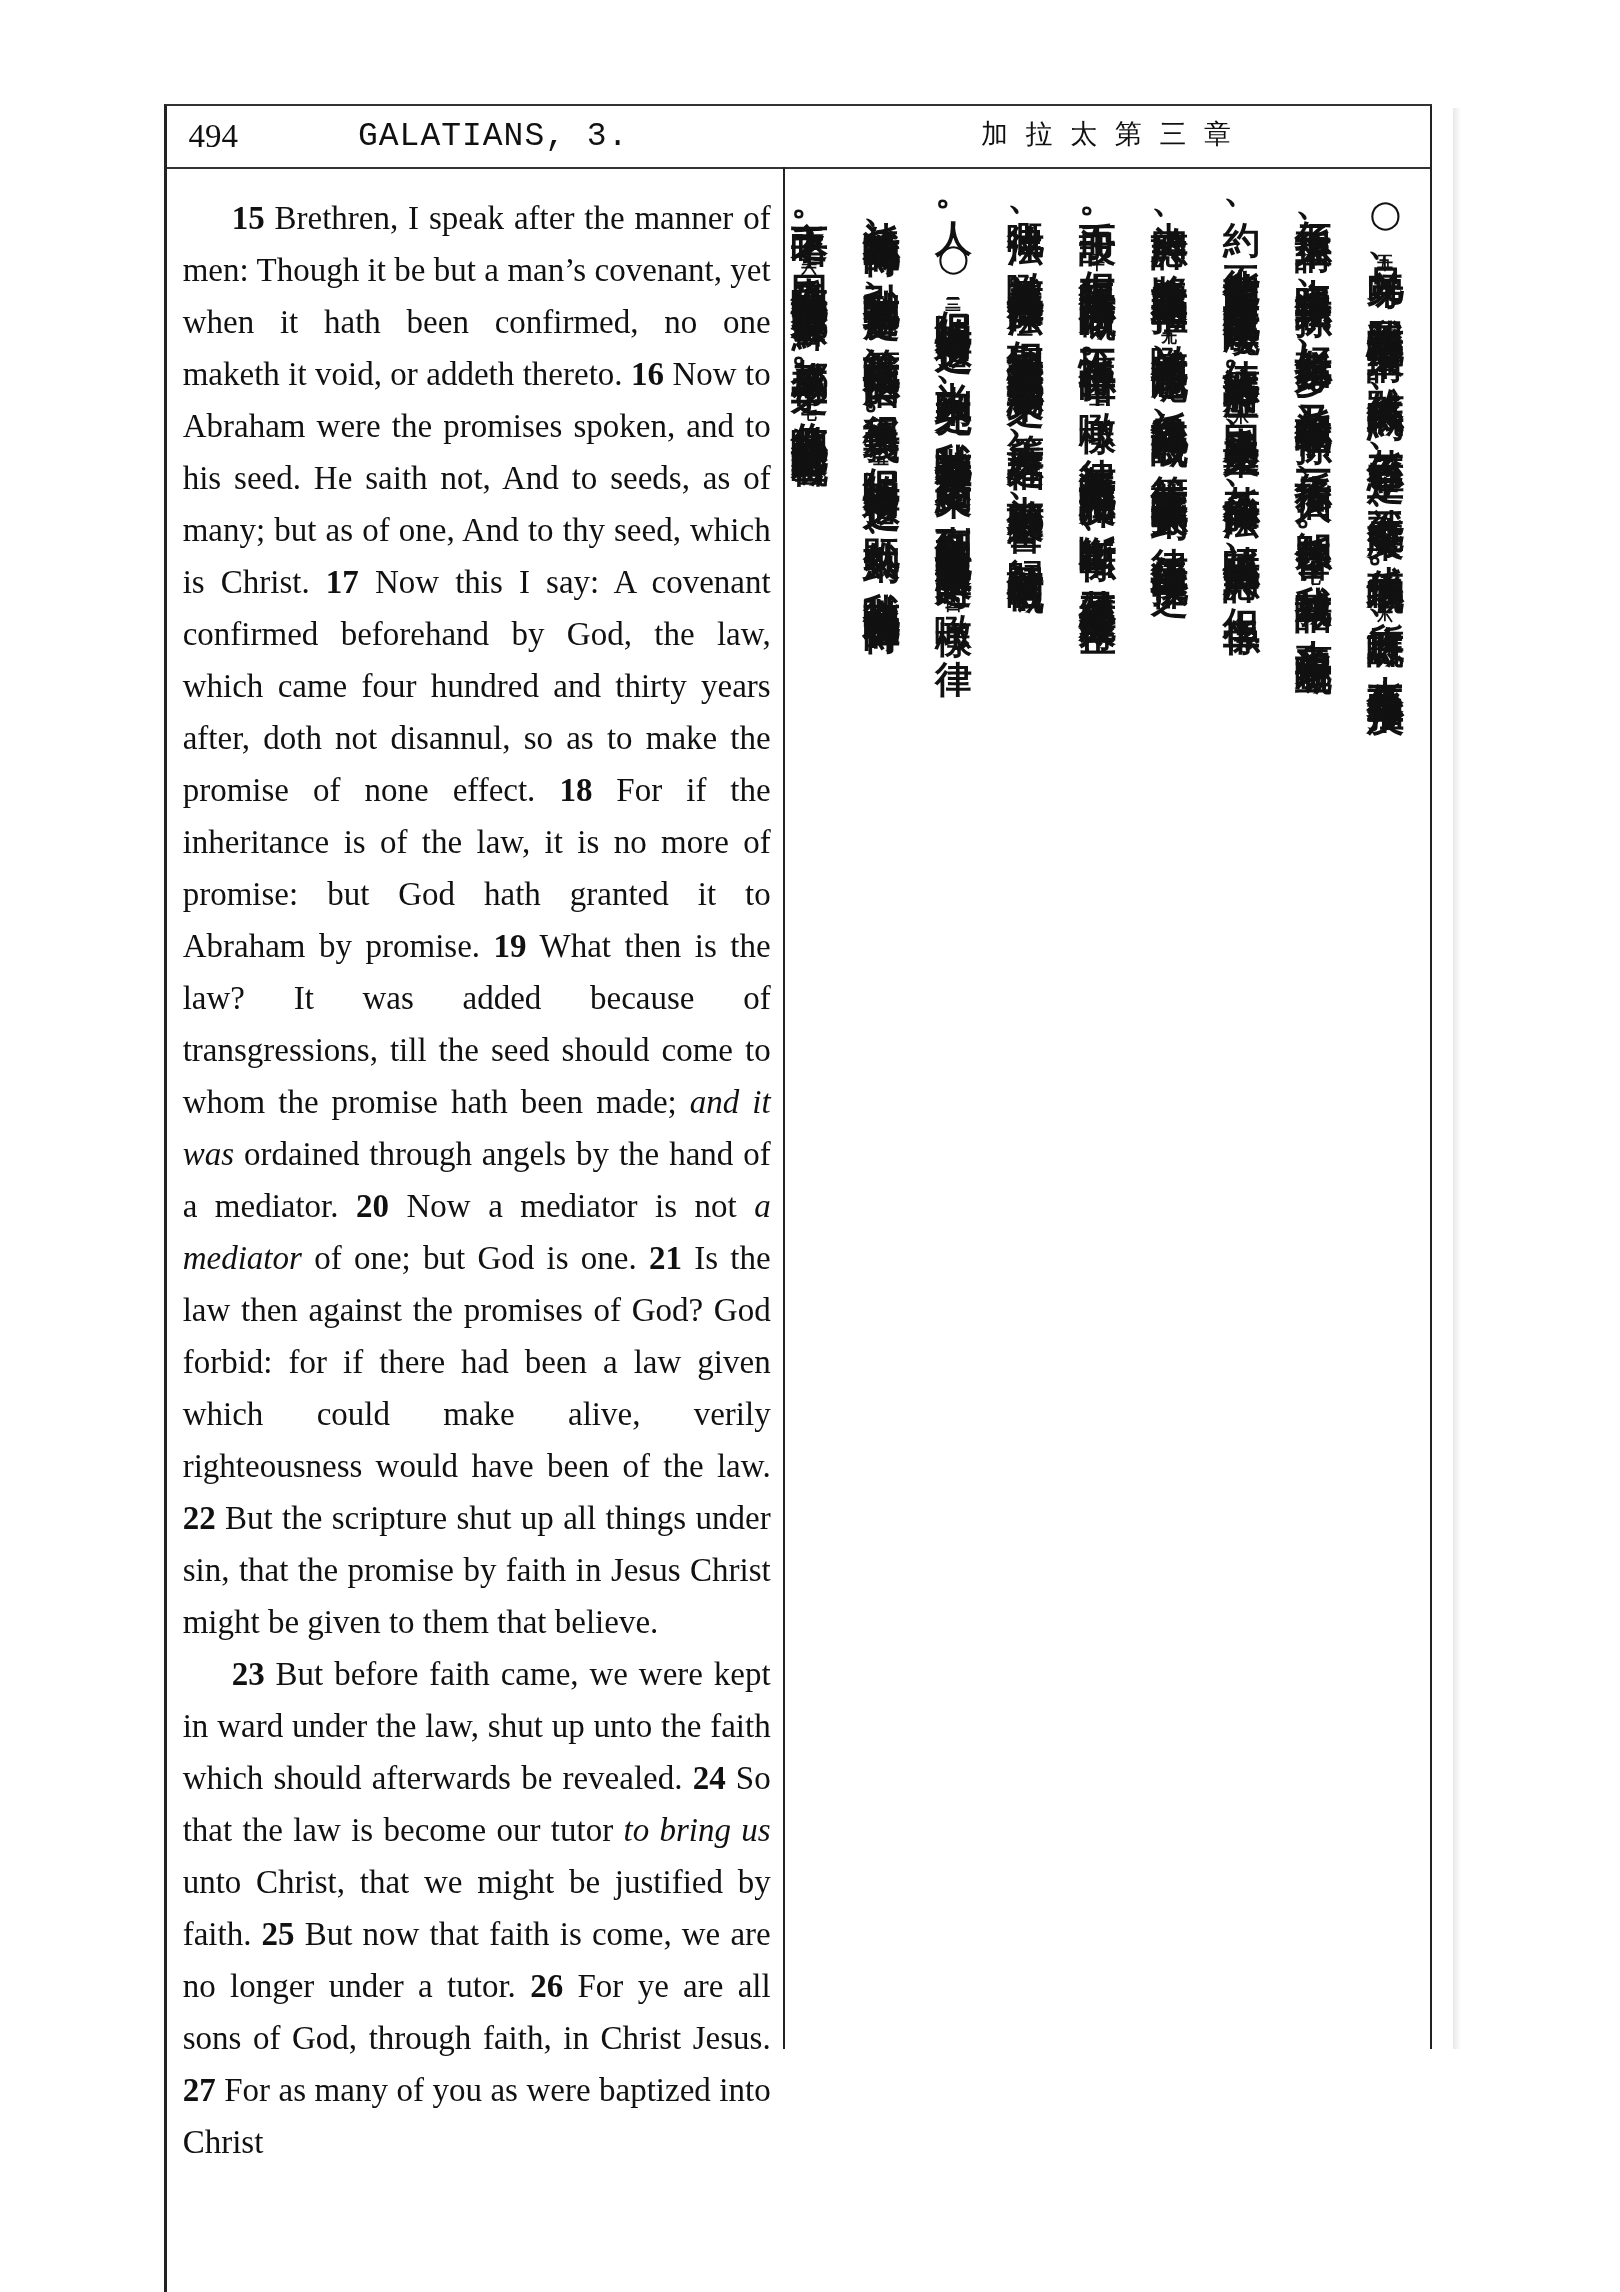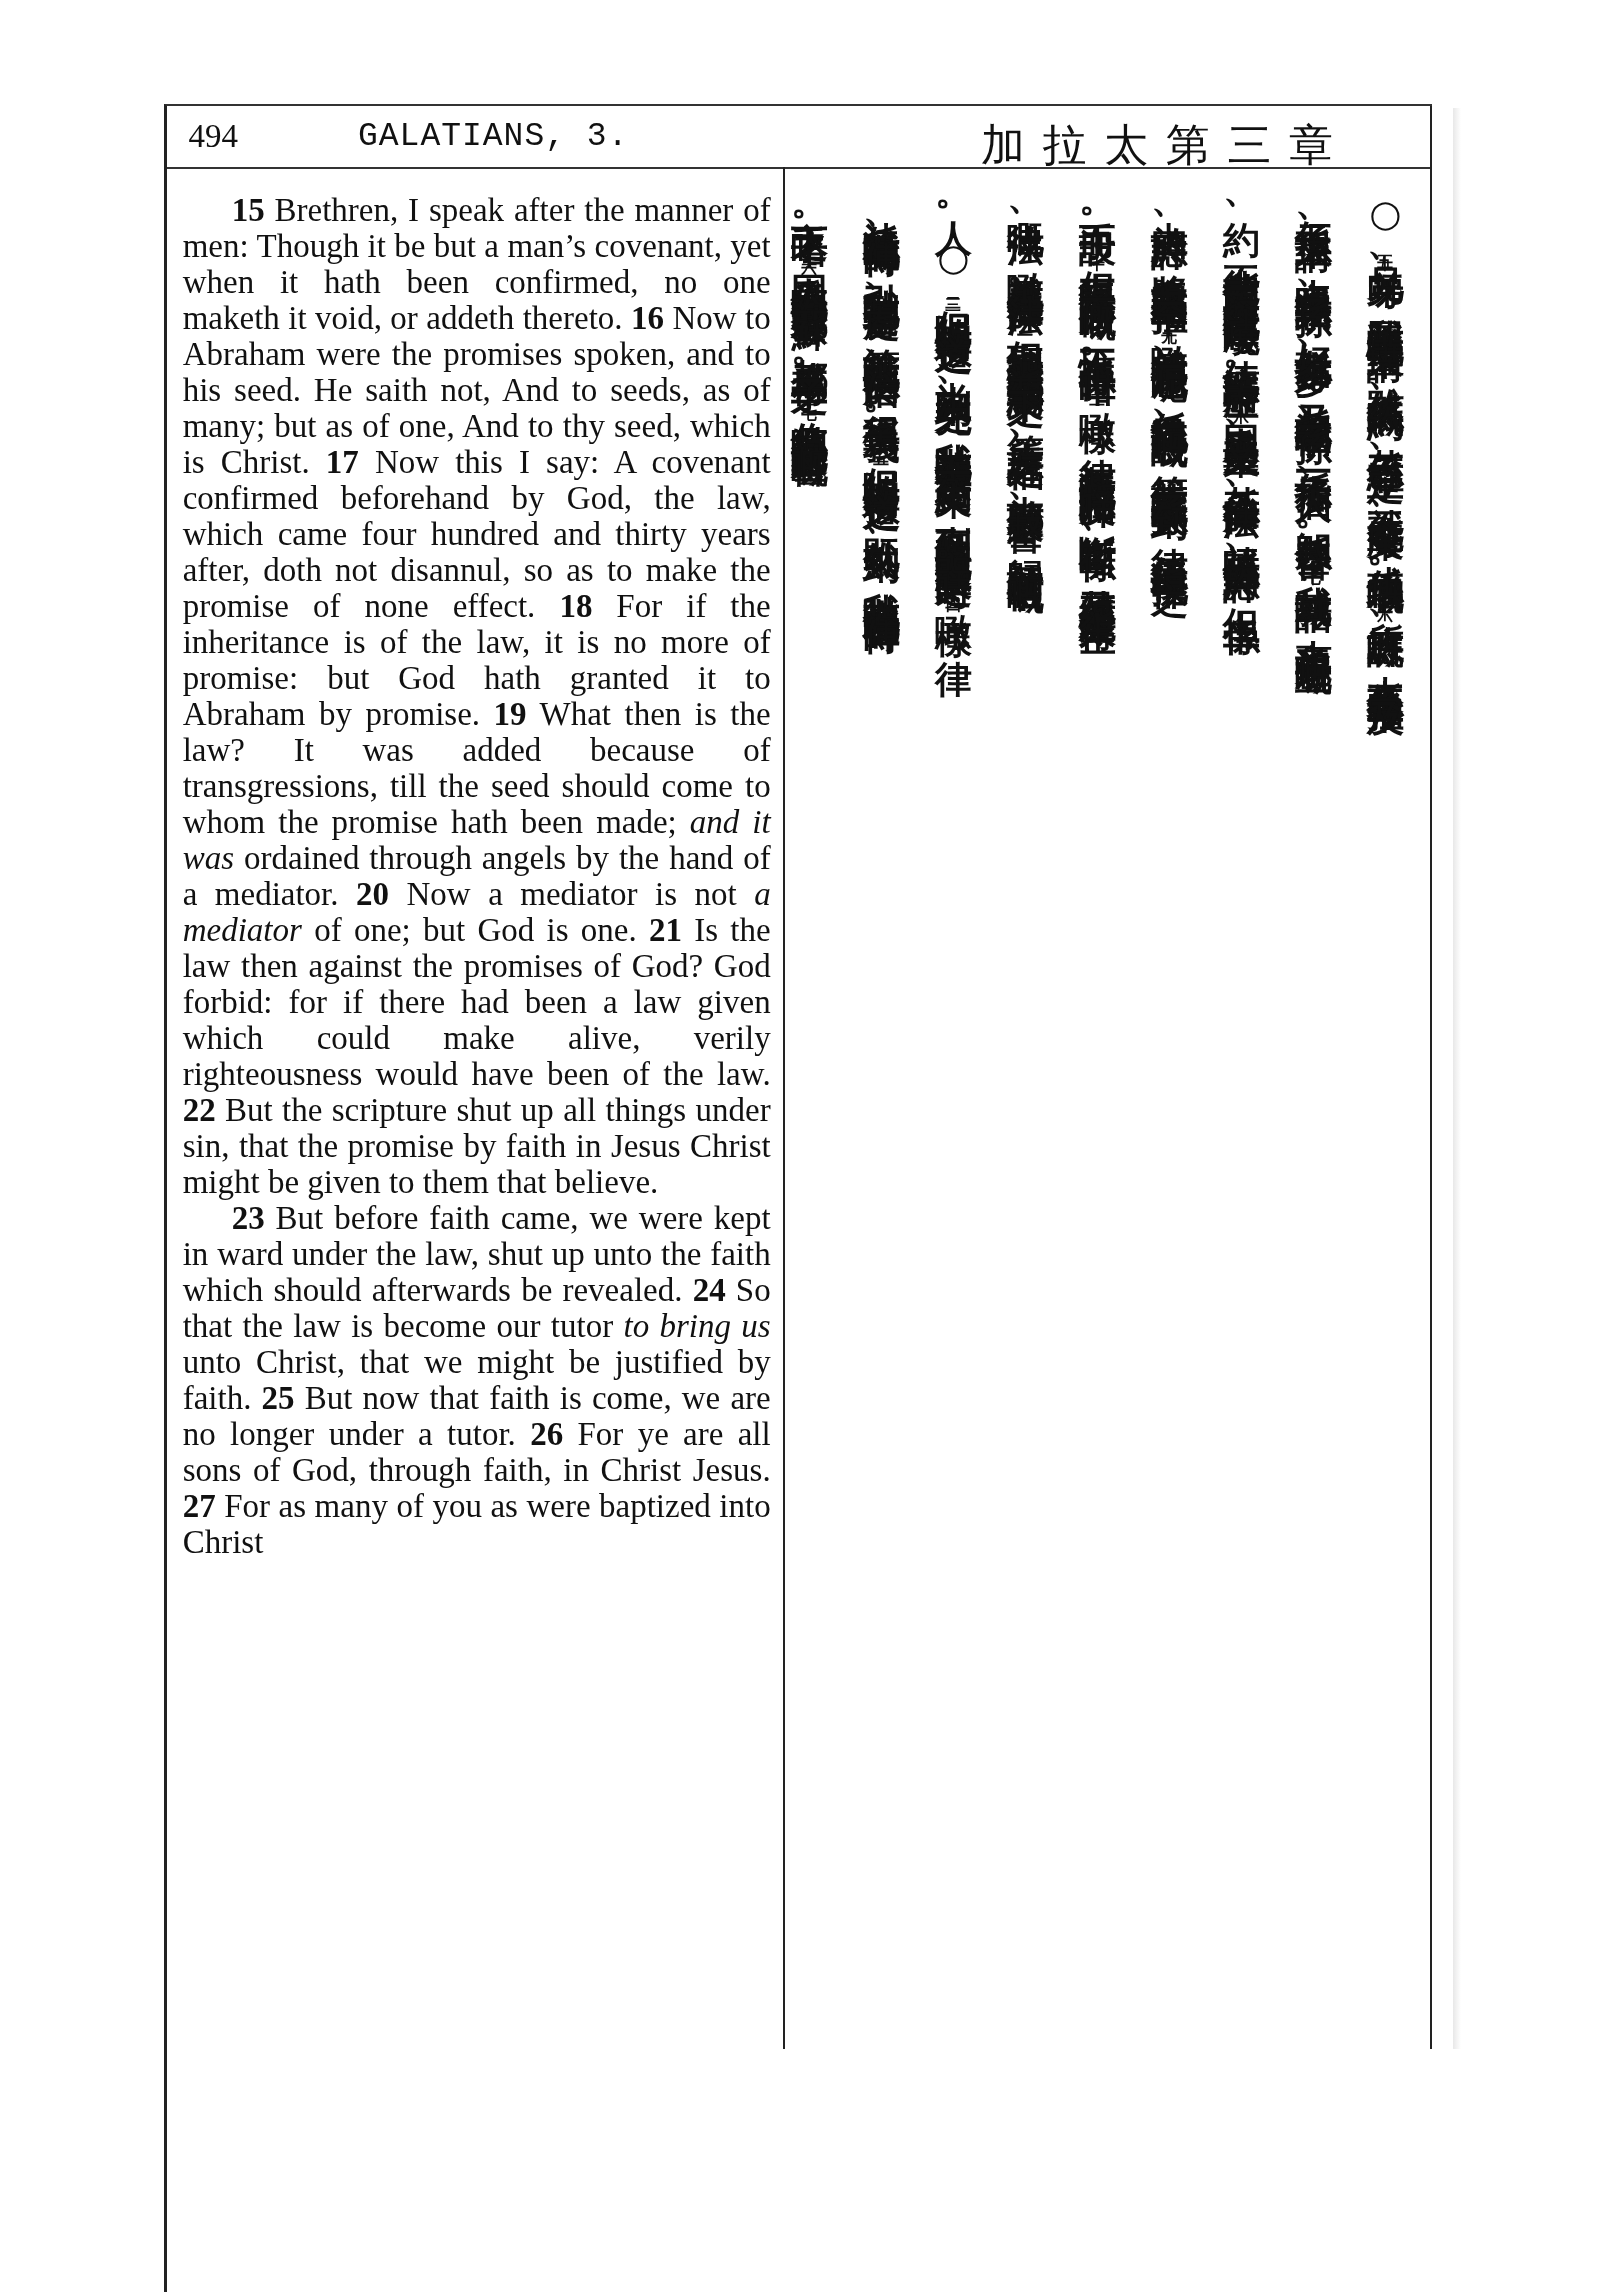--- a/index.html
+++ b/index.html
@@ -1,22 +1,22 @@
 <!DOCTYPE html>
 <html><head>
 <meta charset="utf-8">
 <style>
   html, body { margin: 0; padding: 0; background: #ffffff; }
   body { width: 1620px; height: 2293px; position: relative; overflow: hidden; font-family: "Liberation Serif", "DejaVu Serif", serif; color: #111; }
   .page-frame { position: absolute; left: 164px; top: 104px; width: 1268px; height: 2230px; border-left: 3.9px solid #222; border-top: 2.9px solid #333; border-bottom: 3.9px solid #222; box-sizing: border-box; }
   .header { position: absolute; left: 0; top: 0; right: 0; height: 61px; border-bottom: 2.9px solid #333; }
   .page-number { position: absolute; left: 21.6px; top: 11.8px; font-size: 33px; }
   .running-title { position: absolute; left: 191px; top: 11.8px; font-size: 33px; letter-spacing: 1px; font-family: Liberation Mono, monospace; }
-  .chinese-title { position: absolute; left: 814px; top: 9.8px; font-size: 44px; letter-spacing: 17.6px; font-family: Liberation Mono, monospace; }
-  .english-column { position: absolute; left: 15.7px; top: 86px; width: 588px; font-size: 33px; line-height: 36px; text-align: justify; }
+  .chinese-title { position: absolute; left: 814px; top: 9.8px; font-size: 27px; letter-spacing: 17.6px; font-family: Liberation Mono, monospace; }
+  .english-column { position: absolute; left: 15.7px; top: 86px; width: 588px; font-size: 33px; line-height: 52px; text-align: justify; }
   .english-column p { margin: 0; text-indent: 0; }
   .english-column p.indent { text-indent: 49px; }
   .english-column .vnum { font-weight: bold; }
   .english-column em { font-style: italic; }
   .column-divider { position: absolute; left: 616px; top: 61px; height: 1882px; border-left: 2.9px solid #222; }
   .right-border { position: absolute; left: 1263px; top: 0; height: 1943px; border-left: 2.9px solid #222; }
   .chinese-body { position: absolute; left: 627px; top: 86px; width: 627px; height: 1843px; writing-mode: vertical-rl; font-family: "DejaVu Sans", sans-serif; font-size: 37px; line-height: 72px; letter-spacing: 3.3px; font-weight: bold; }
   .chinese-col { display: block; }
   .vmark { font-size: 15.7px; letter-spacing: 0; font-weight: bold; }
   .scan-shadow { position: absolute; left: 1453px; top: 108px; width: 7.8px; height: 1941px; background: linear-gradient(to right, #e8e8e8, #ffffff); }

